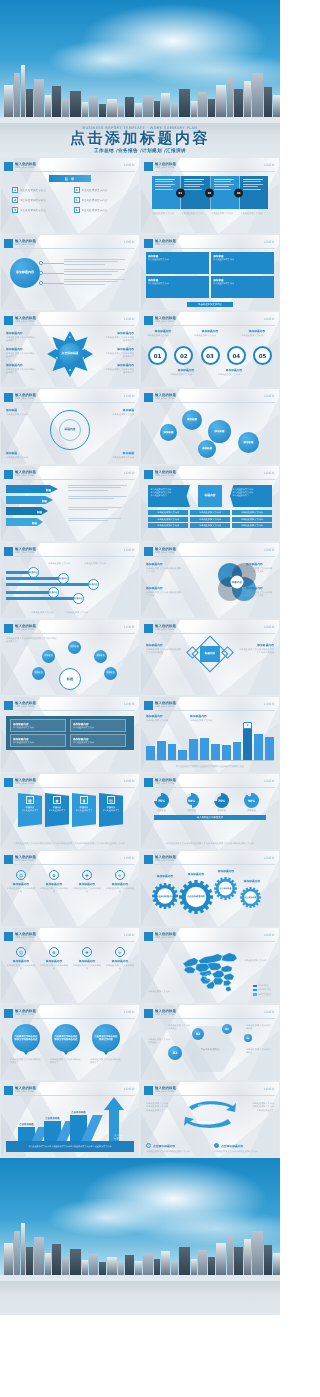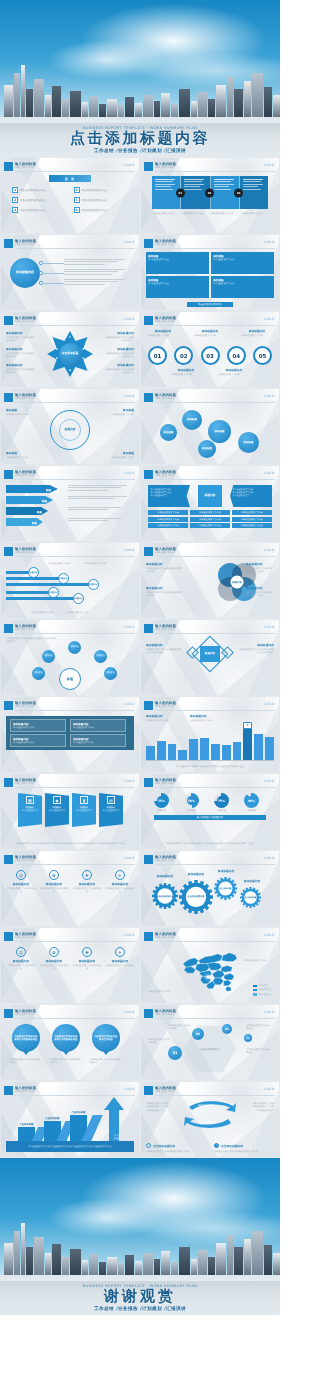--- a/index.html
+++ b/index.html
@@ -1404,20 +1404,15 @@
       <div class="b dk" style="left:234px;width:9px;height:30px"></div>
       <div class="b" style="left:244px;width:7px;height:38px"></div>
       <div class="b md" style="left:252px;width:11px;height:46px"></div>
       <div class="b dk" style="left:264px;width:8px;height:32px"></div>
       <div class="b" style="left:273px;width:7px;height:24px"></div>
     </div>
     <div class="waterline"></div>
     <div class="water">
         <div class="refl"></div>
       </div>
-    <div class="title-wrap">
-      <div class="ensub">BUSINESS  REPORT  TEMPLATE  ·  WORK  SUMMARY  PLAN</div>
-      <div class="maintitle">谢谢观赏</div>
-      <div class="subtitle">工作总结 /业务报告 /计划规划 /汇报演讲</div>
-    </div>
   </div>
 
 </div>
 
 </body></html>

